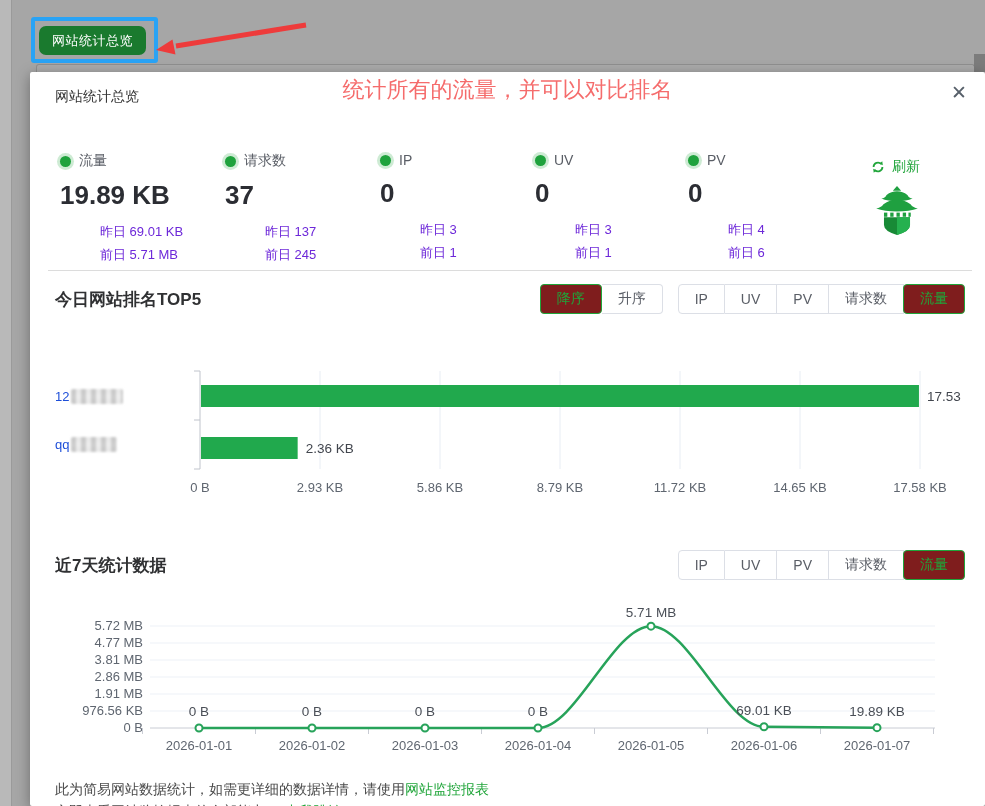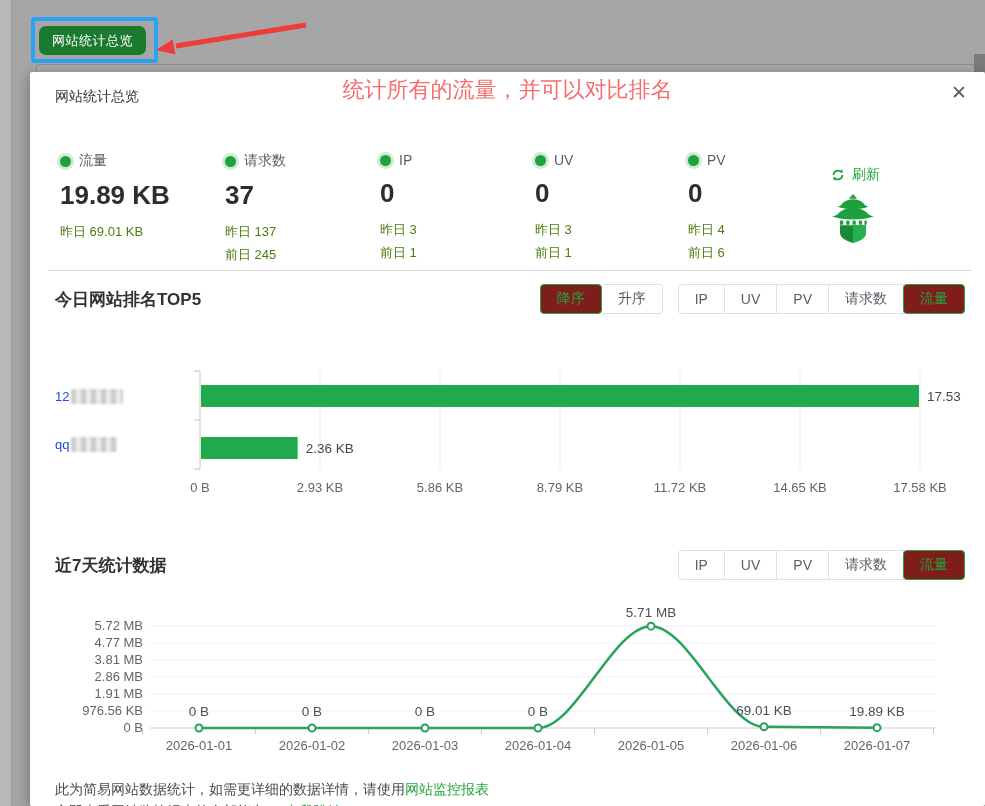--- a/index.html
+++ b/index.html
@@ -28,22 +28,22 @@
   }
   .m-title { position:absolute; left:25px; top:16px; font-size:14px; color:#333; }
   .m-anno { position:absolute; left:50%; transform:translateX(-50%); top:3px; font-size:22px; color:#f56c6c; white-space:nowrap; }
   .m-close { position:absolute; right:18px; top:11px; font-size:19px; color:#57606a; cursor:pointer; line-height:1; }
 
   
   .stat { position:absolute; top:80px; width:150px; }
   .stat-head { display:flex; align-items:center; gap:8px; font-size:14px; color:#5a5e66; }
   .dot { width:11px; height:11px; border-radius:50%; background:#1fa23d; box-shadow:0 0 0 3px rgba(31,162,61,.22); }
   .stat-value { margin-top:10px; font-size:26px; font-weight:bold; color:#2b2d33; }
-  .stat-sub { margin-top:9px; font-size:13px; color:#4d7c0f; line-height:23px; }
-  .refresh-block { position:absolute; left:800px; top:94px; width:90px; text-align:left; }
+  .stat-sub { margin-top:9px; font-size:13px; color:#6d28d9; line-height:23px;margin-left:40px; }
+  .refresh-block { position:absolute; left:800px; top:86px; width:90px; text-align:right; }
   .refresh-row { display:inline-flex; align-items:center; gap:6px; color:#20a53a; font-size:14px; cursor:pointer; }
   .logo-wrap { margin-top:6px; }
 
   .divider { position:absolute; left:18px; right:13px; top:198px; border-top:1px solid #dcdcdc; }
 
   
   .sec-row { position:absolute; left:25px; right:20px; height:30px; display:flex; align-items:center; }
   .sec-title { font-size:17px; font-weight:bold; color:#303133; }
   .controls { margin-left:auto; display:flex; gap:15px; }
   .seg { display:flex; }
@@ -97,20 +97,21 @@
   <div class="m-close">✕</div>
 
   <div class="stat" style="left:30px">
     <div class="stat-head">
         <span class="dot"></span>
         <span>流量</span>
       </div>
     <div class="stat-value">19.89 KB</div>
     <div class="stat-sub">
         <div>昨日 69.01 KB</div>
+        <div>前日 5.71 MB</div>
       </div>
   </div>
   <div class="stat" style="left:195px">
     <div class="stat-head">
         <span class="dot"></span>
         <span>请求数</span>
       </div>
     <div class="stat-value">37</div>
     <div class="stat-sub">
         <div>昨日 137</div>

